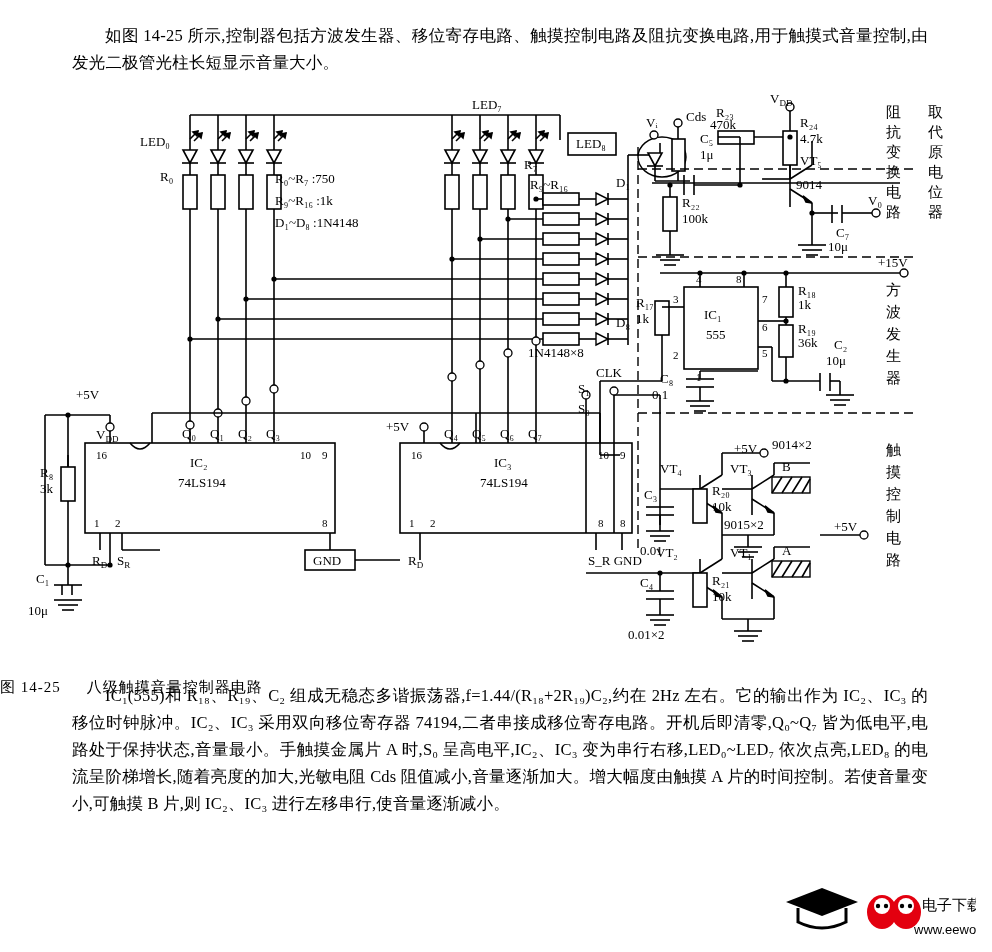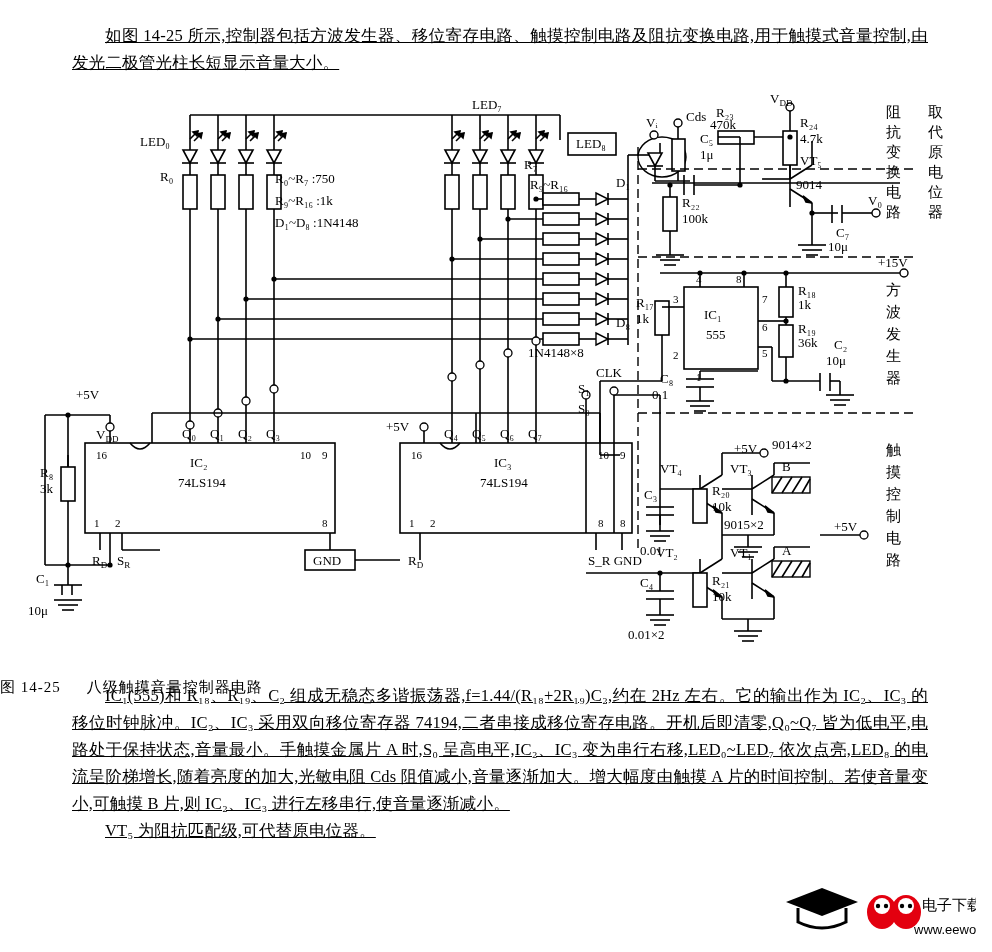--- a/index.html
+++ b/index.html
@@ -11,21 +11,21 @@
     position:relative;
     overflow:hidden;
   }
   .para{
     position:absolute;
     font-size:16.5px;
     line-height:27px;
     letter-spacing:0.2px;
     text-align:justify;
   }
-  .para p{margin:0;text-decoration:underline;}
+  .para p{margin:0;}
   .indent{text-indent:2em;}
   #top-para{left:72px;top:22px;width:856px;}
   #bottom-para{left:72px;top:682px;width:856px;}
   .caption{
     position:absolute;left:0;top:678px;width:992px;
     text-align:left;font-size:15px;letter-spacing:1px;
   }
   .cap-sp{display:inline-block;width:26px;}
   #diagram{position:absolute;left:0;top:95px;width:992px;height:580px;}
   svg{display:block;}
@@ -707,21 +707,20 @@
 
 </svg>
 </div>
 
 <div class="caption">
   <span>图 14-25</span><span class="cap-sp"></span><span>八级触摸音量控制器电路</span>
 </div>
 
 <div class="para" id="bottom-para">
   <p class="indent">IC₁(555)和 R₁₈、R₁₉、C₂ 组成无稳态多谐振荡器,f=1.44/(R₁₈+2R₁₉)C₂,约在 2Hz 左右。它的输出作为 IC₂、IC₃ 的移位时钟脉冲。IC₂、IC₃ 采用双向移位寄存器 74194,二者串接成移位寄存电路。开机后即清零,Q₀~Q₇ 皆为低电平,电路处于保持状态,音量最小。手触摸金属片 A 时,S₀ 呈高电平,IC₂、IC₃ 变为串行右移,LED₀~LED₇ 依次点亮,LED₈ 的电流呈阶梯增长,随着亮度的加大,光敏电阻 Cds 阻值减小,音量逐渐加大。增大幅度由触摸 A 片的时间控制。若使音量变小,可触摸 B 片,则 IC₂、IC₃ 进行左移串行,使音量逐渐减小。</p>
-  <p class="indent">VT₅ 为阻抗匹配级,可代替原电位器。</p>
 </div>
 
 <div id="footer-logo">
   <svg width="190" height="62" viewBox="0 0 190 62" xmlns="http://www.w3.org/2000/svg">
 
     <g>
       <polygon points="0,20 36,6 72,20 36,34" fill="#000"></polygon>
       <path d="M12,26 L12,40 Q36,52 60,40 L60,26" fill="none" stroke="#000" stroke-width="3"></path>
     </g>
 

